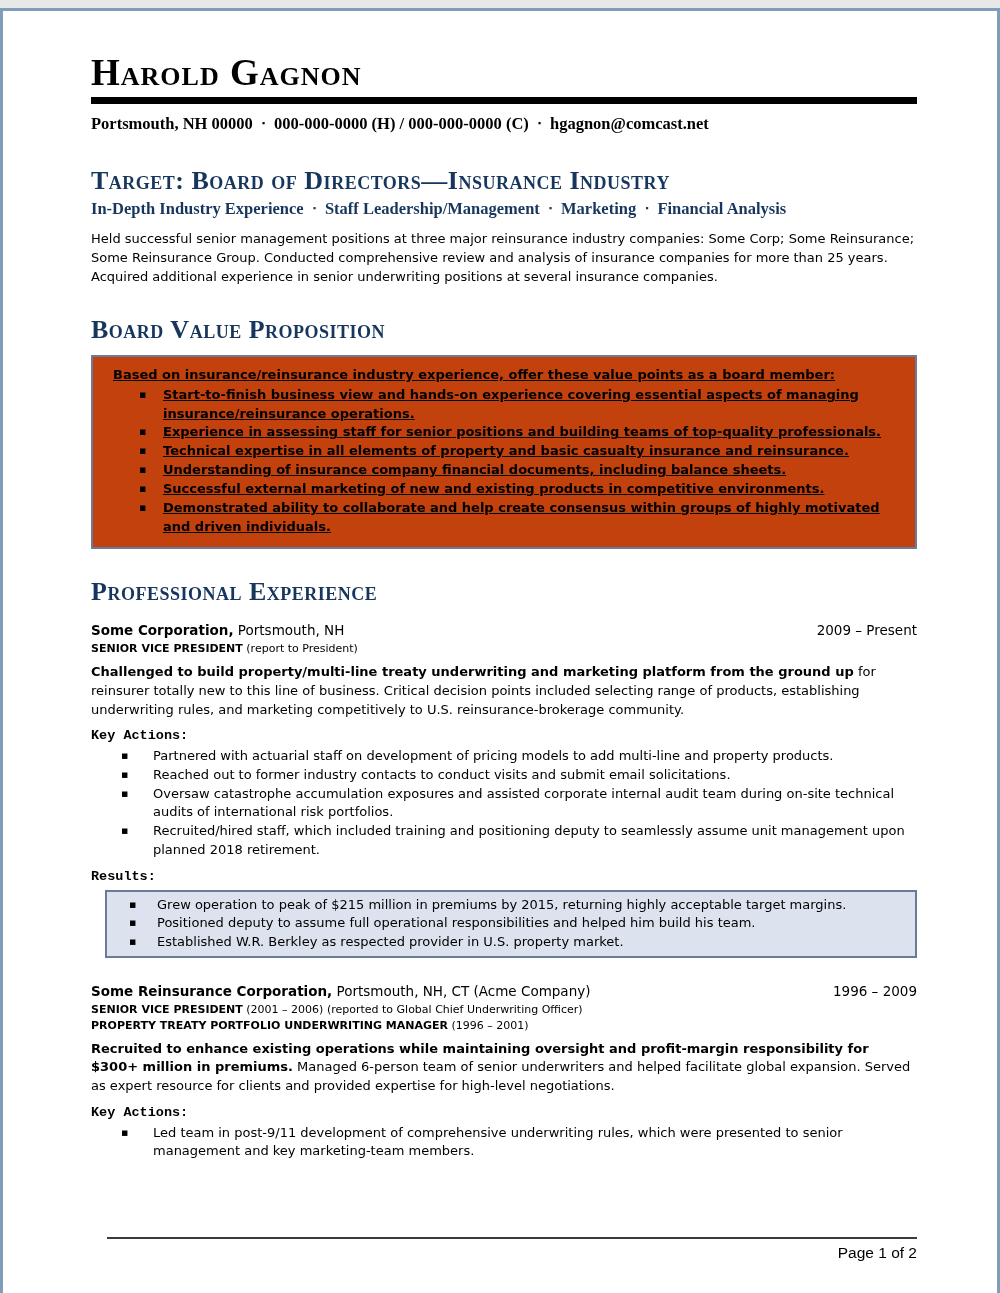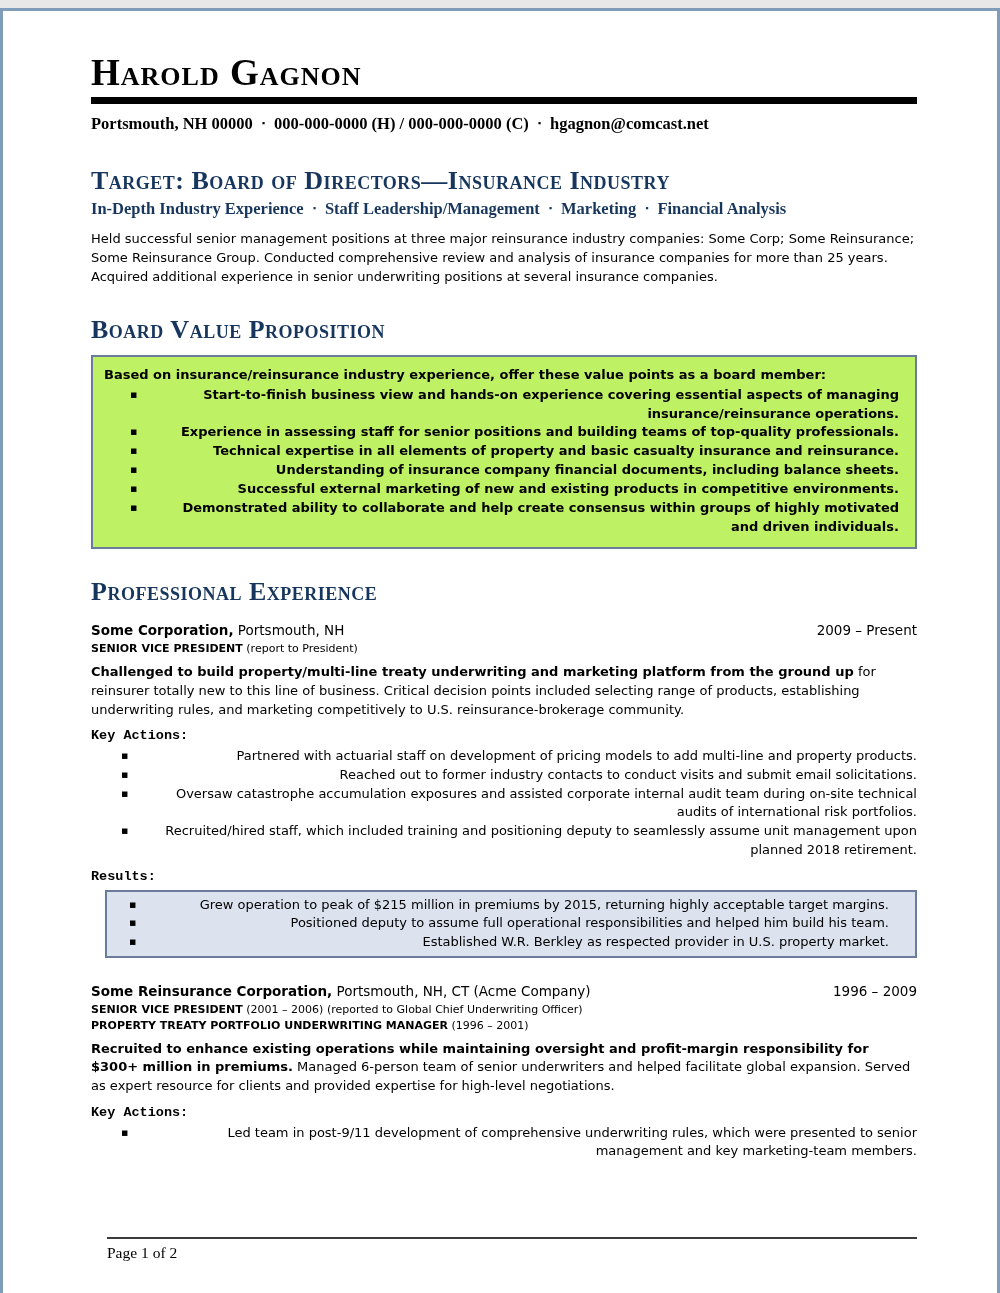--- a/index.html
+++ b/index.html
@@ -49,26 +49,27 @@
     font-family: "Liberation Serif", serif;
     font-weight: bold;
     font-size: 16.5px;
     color: #17365d;
     margin-top: 1px;
   }
   .summary { margin-top: 10px; }
   
   .vp-box {
     margin-top: 10px;
-    background: #bef264;
+    background: #c2410c;
     border: 2px solid #6b7b9c;
-    padding: 9px 16px 11px 11px;
+    padding: 9px 16px 11px 20px;
     font-weight: bold;
+    text-decoration: underline;
   }
-  ul.blist { list-style: none; margin: 1px 0 0 0; padding: 0; text-align: right; }
+  ul.blist { list-style: none; margin: 1px 0 0 0; padding: 0; }
   ul.blist li { position: relative; }
   ul.blist li::before { content: "▪"; position: absolute; font-size: 11px; top: 1px; }
   ul.vp-bullets li { padding-left: 50px; }
   ul.vp-bullets li::before { left: 26px; }
   
   .job { margin-top: 14px; }
   .job2 { margin-top: 24px; }
   .job-head { display: flex; justify-content: space-between; font-size: 13.5px; }
   .job-head .bold, .bold { font-weight: bold; }
   .title-line { font-size: 11px; }
@@ -83,22 +84,22 @@
     padding: 3px 26px 4px 10px;
   }
   ul.res-bullets li { padding-left: 40px; }
   ul.res-bullets li::before { left: 12px; }
   
   .footer {
     position: absolute;
     left: 104px; right: 80px; bottom: 34px;
     border-top: 2px solid #3a3a3a;
     padding-top: 3px;
-    text-align: left;
-    font-family: Liberation Serif, serif;
+    text-align: right;
+    font-family: Liberation Sans, sans-serif;
     font-size: 15.5px;
   }
 </style>
 </head>
 <body>
 
 <div class="page">
 
   <div>
     <div class="name">Harold Gagnon</div>

